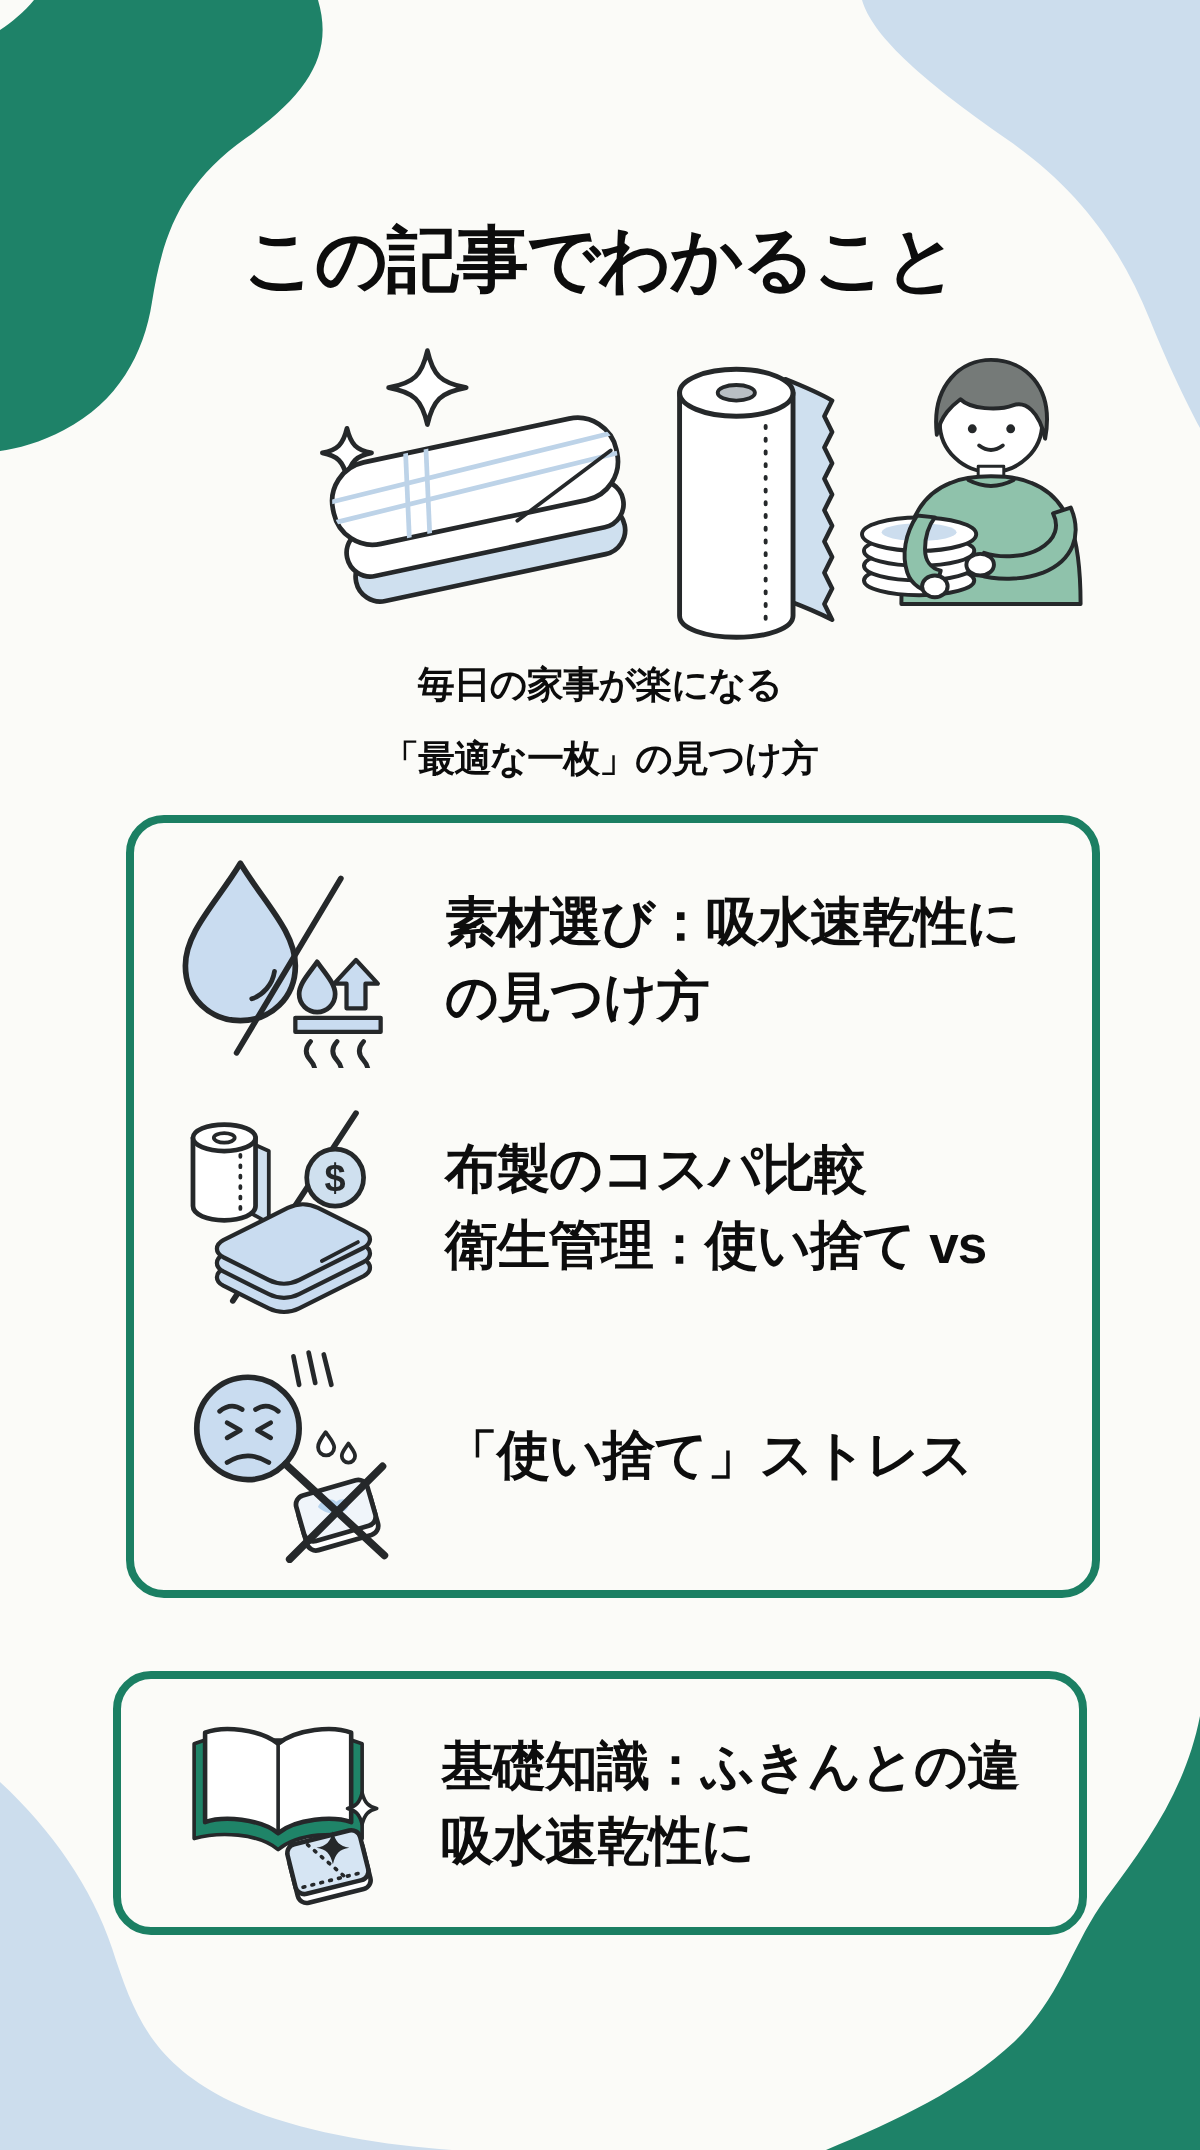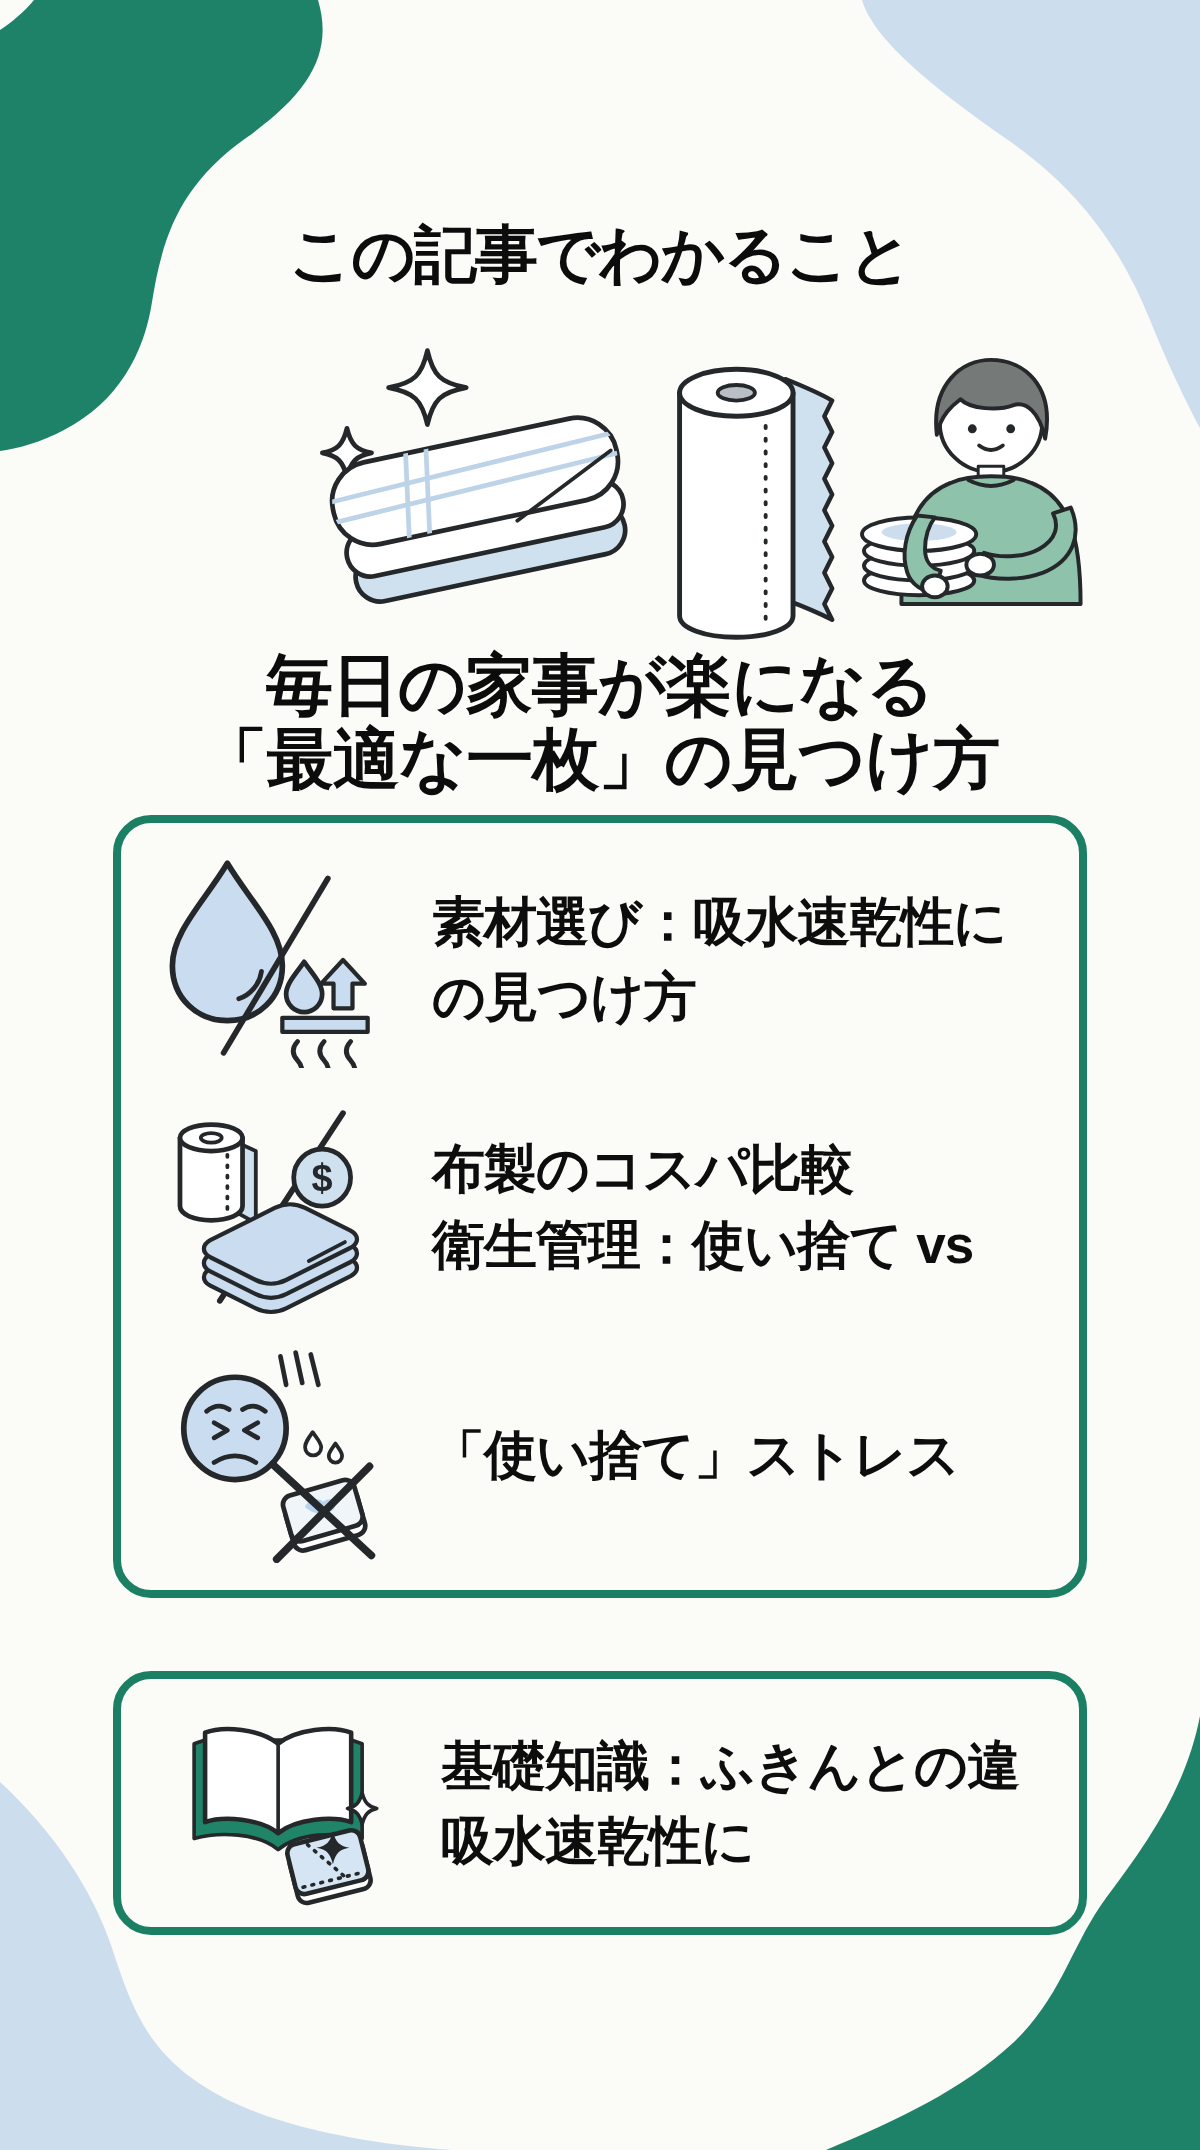--- a/index.html
+++ b/index.html
@@ -9,39 +9,39 @@
     font-family:"Liberation Sans","DejaVu Sans",sans-serif;
     color:#0d0d0d;
   }
   svg{display:block;}
   .abs{position:absolute;}
   #bg-blobs{position:absolute;left:0;top:0;width:1200px;height:2150px;z-index:0;}
   .content{position:absolute;inset:0;z-index:1;}
 
   .page-title{
     position:absolute;top:212px;left:0;width:100%;
-    text-align:center;font-size:63px;font-weight:bold;letter-spacing:-2px;
+    text-align:center;font-size:72px;font-weight:bold;letter-spacing:-2px;
     color:#0c0c0c;white-space:nowrap;
   }
   .subtitle{
     position:absolute;top:648px;left:0;width:100%;
-    text-align:center;font-size:67px;font-weight:bold;line-height:74px;
+    text-align:center;font-size:37px;font-weight:bold;line-height:74px;
     letter-spacing:-1px;color:#0c0c0c;
   }
   .subtitle span{display:block;}
 
   .hero-towel{left:270px;top:345px;width:400px;height:265px;}
   .hero-roll{left:652px;top:338px;width:196px;height:313px;}
   .hero-person{left:832px;top:352px;width:316px;height:256px;}
 
   .box{
     position:absolute;left:113px;width:974px;box-sizing:border-box;
     border:8px solid #1b7f63;border-radius:38px;background:transparent;
   }
-  #learning-box{top:815px;height:783px;padding:12px 28px;display:flex;flex-direction:column;justify-content:space-between;}
+  #learning-box{top:815px;height:783px;padding:12px 28px;display:flex;flex-direction:column;justify-content:space-between;margin-left:13px;}
   #basics-box{top:1671px;height:264px;padding:8px 37px;display:flex;align-items:center;}
 
   .row{display:flex;align-items:center;flex:1;padding-left:14px;}
   .icon-box{width:215px;height:218px;flex:0 0 auto;margin-right:54px;}
   #basics-box .icon-box{height:210px;}
   .item-text{
     font-size:53px;font-weight:bold;line-height:1.42;letter-spacing:-1px;
     color:#0d0d0d;white-space:nowrap;
   }
   .item-text span{display:block;}

